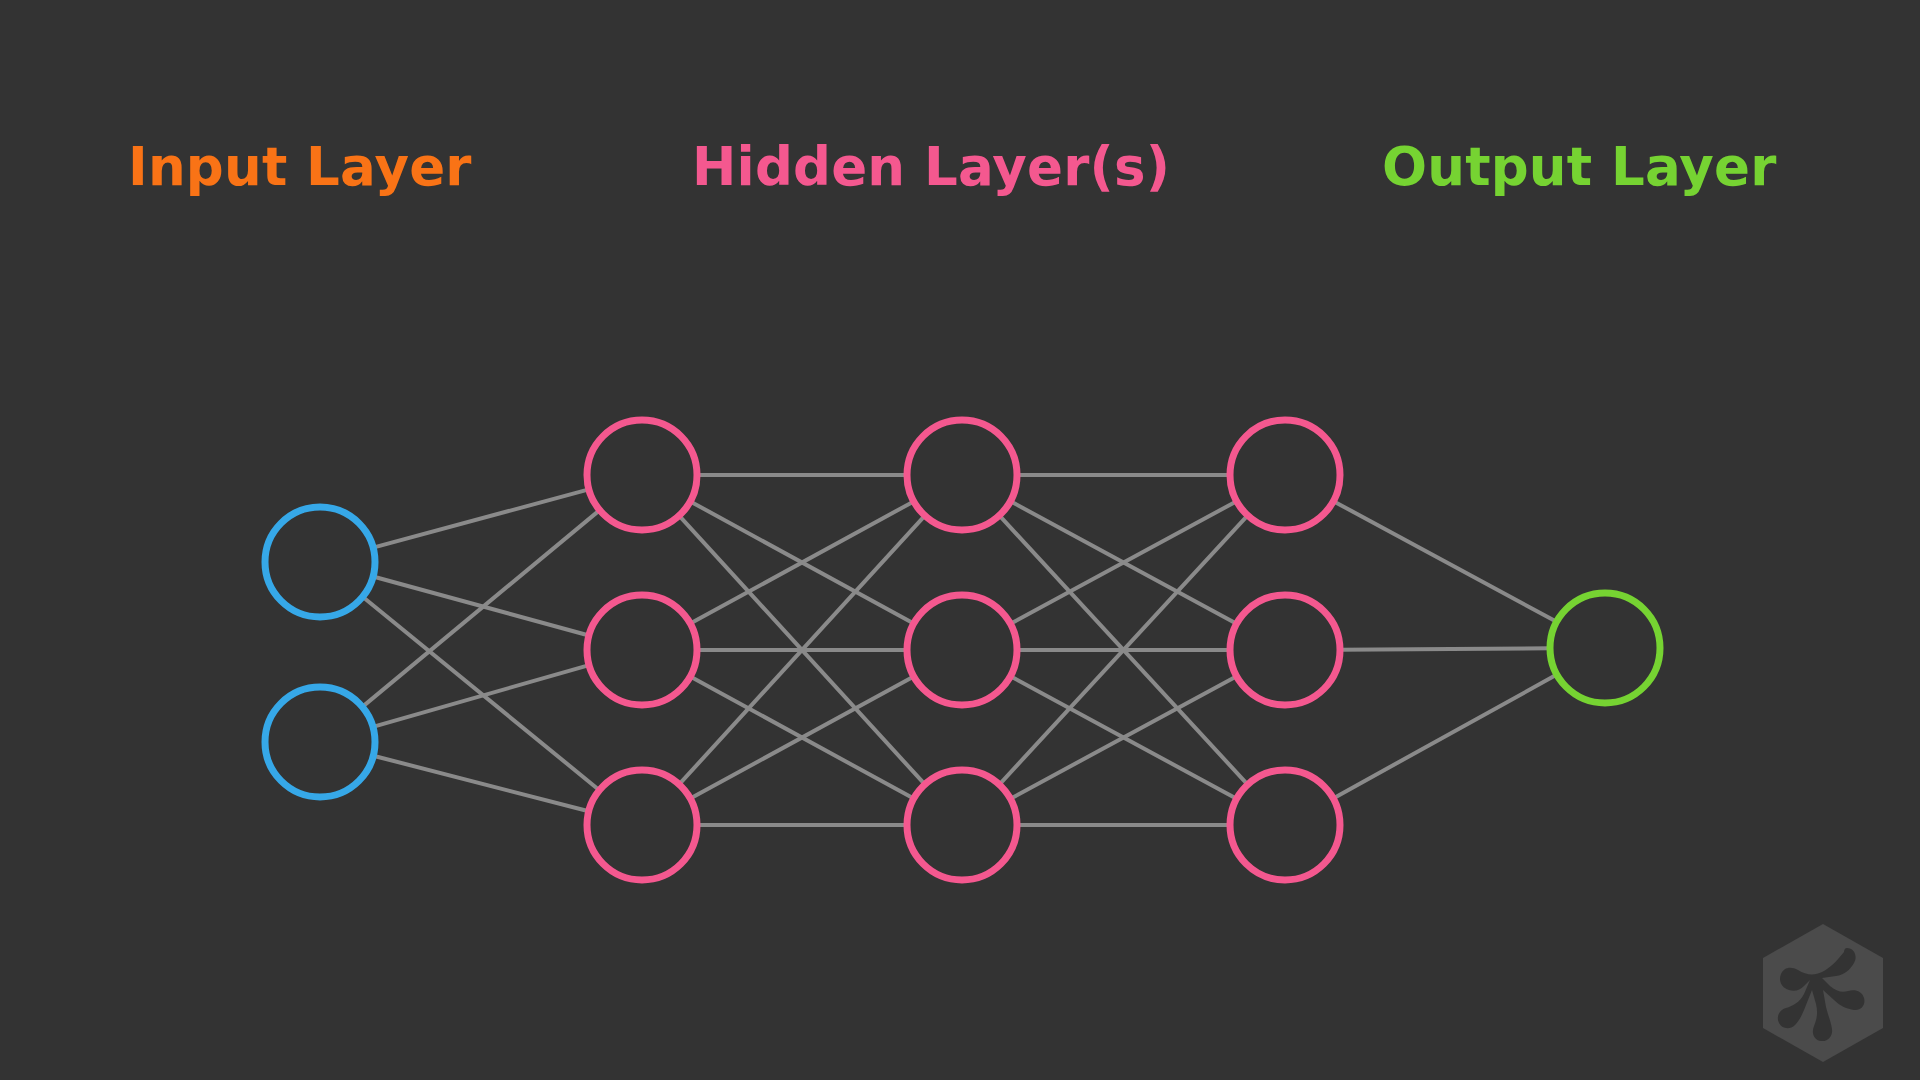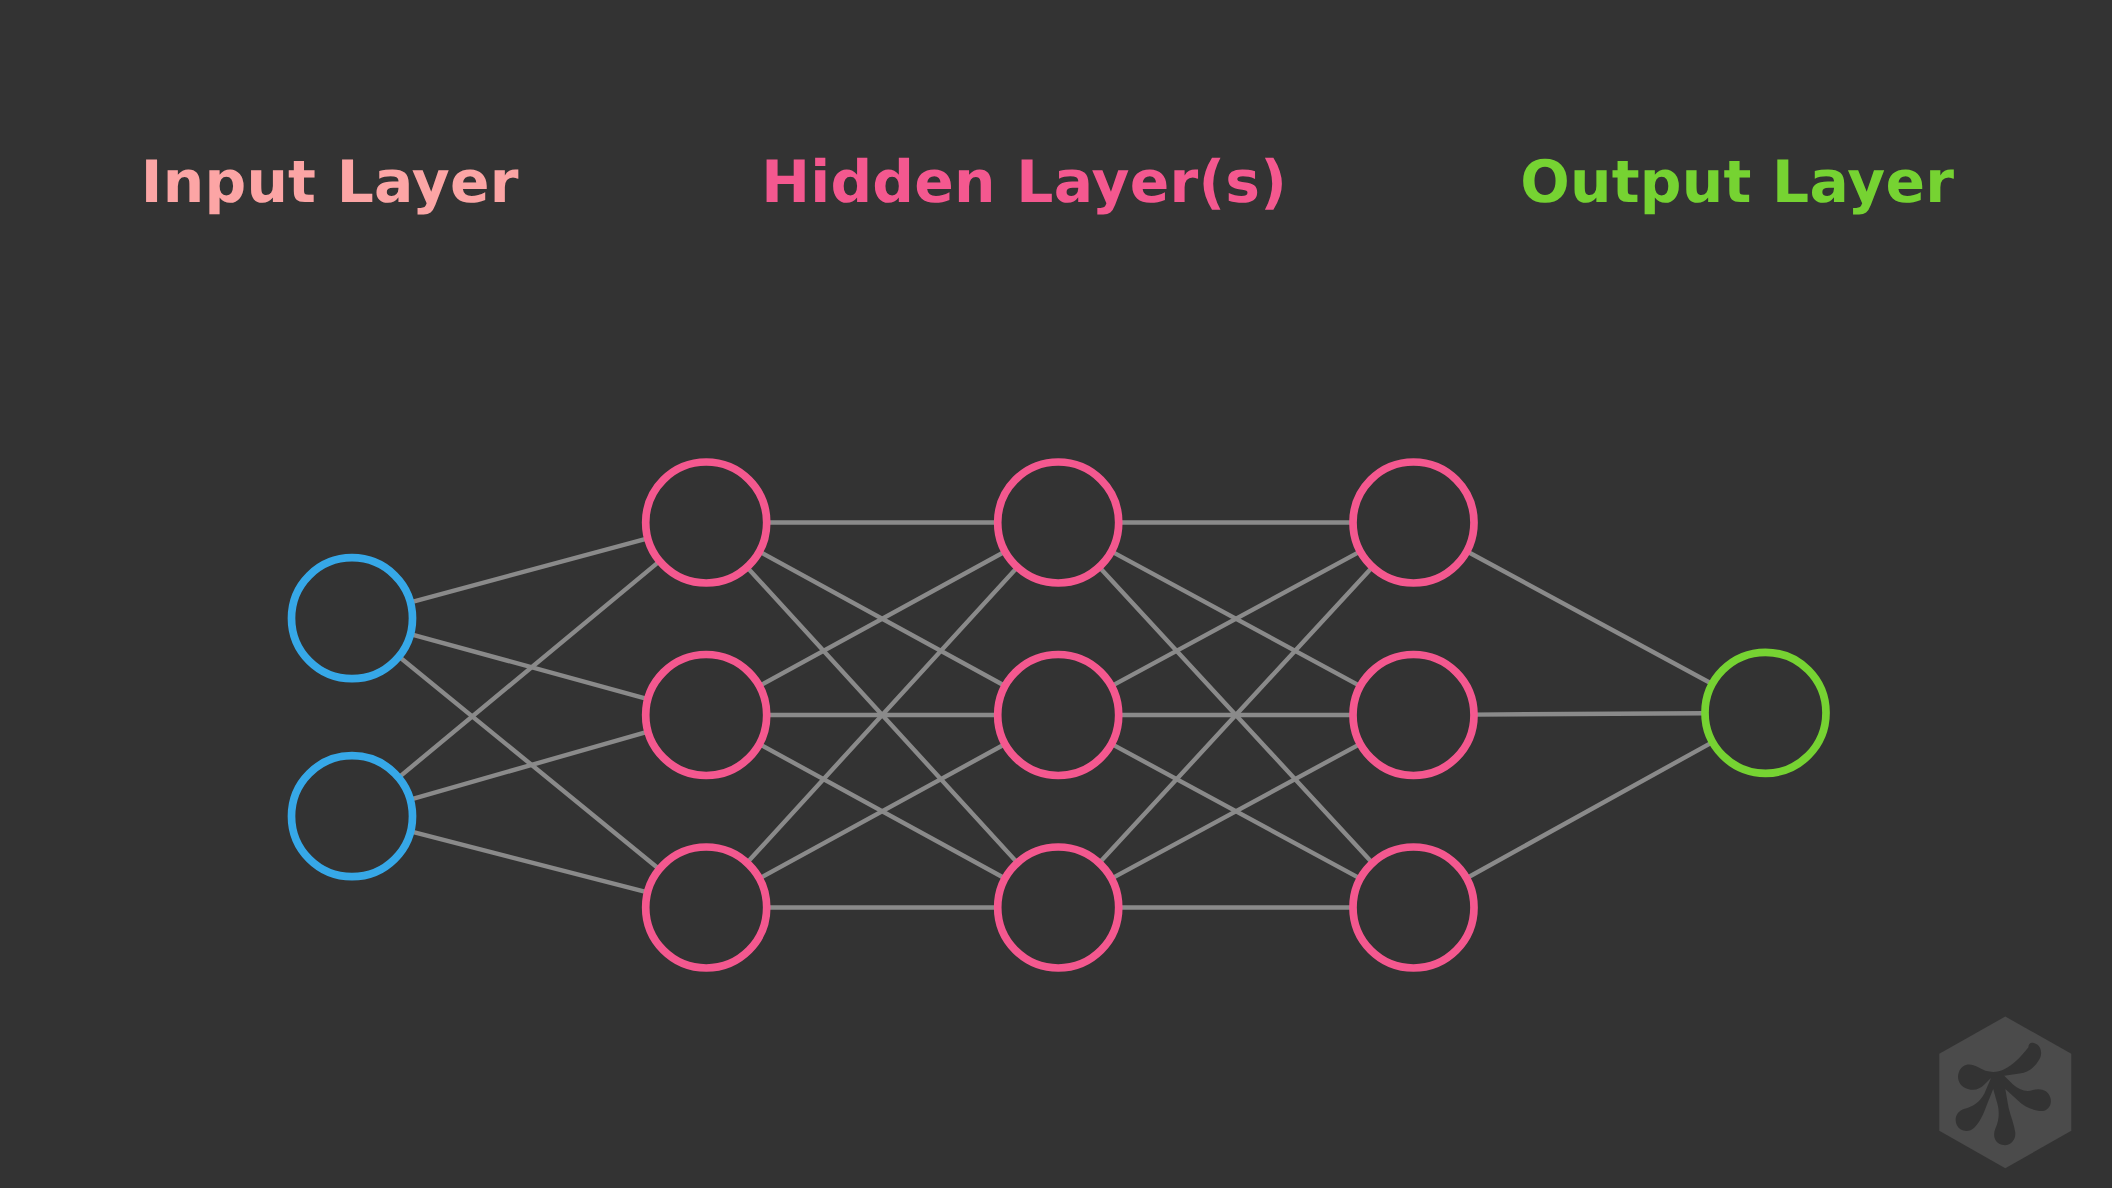--- a/index.html
+++ b/index.html
@@ -101,21 +101,21 @@
         <circle cx="962" cy="650" r="55" fill="none" stroke="#f4588f" stroke-width="7"></circle>
         <circle cx="962" cy="825" r="55" fill="none" stroke="#f4588f" stroke-width="7"></circle>
         <circle cx="1285" cy="475" r="55" fill="none" stroke="#f4588f" stroke-width="7"></circle>
         <circle cx="1285" cy="650" r="55" fill="none" stroke="#f4588f" stroke-width="7"></circle>
         <circle cx="1285" cy="825" r="55" fill="none" stroke="#f4588f" stroke-width="7"></circle>
         <circle cx="1605" cy="648" r="55" fill="none" stroke="#76d332" stroke-width="7"></circle>
       </g>
   </svg>
 
   <div class="labels">
-    <div class="layer-label" id="label-input" style="color: #fca5a5;">Input Layer</div>
+    <div class="layer-label" id="label-input" style="color: #f97316;">Input Layer</div>
     <div class="layer-label" id="label-output" style="color: rgb(118, 211, 50);">Output Layer</div>
     <div class="layer-label" id="label-hidden" style="color: rgb(244, 88, 143);">Hidden Layer(s)</div>
   </div>
 
   <svg id="watermark" viewBox="0 0 150 150" xmlns="http://www.w3.org/2000/svg">
     <path id="wm-hex" d="M75 6 L135 40 L135 110 L75 144 L15 110 L15 40 Z" fill="#4b4b4b"></path>
     <g id="wm-glyph" fill="#333333">
       <path d="M96 34
                C 88 44, 82 50, 74 54
                C 66 58, 58 57, 50 52

